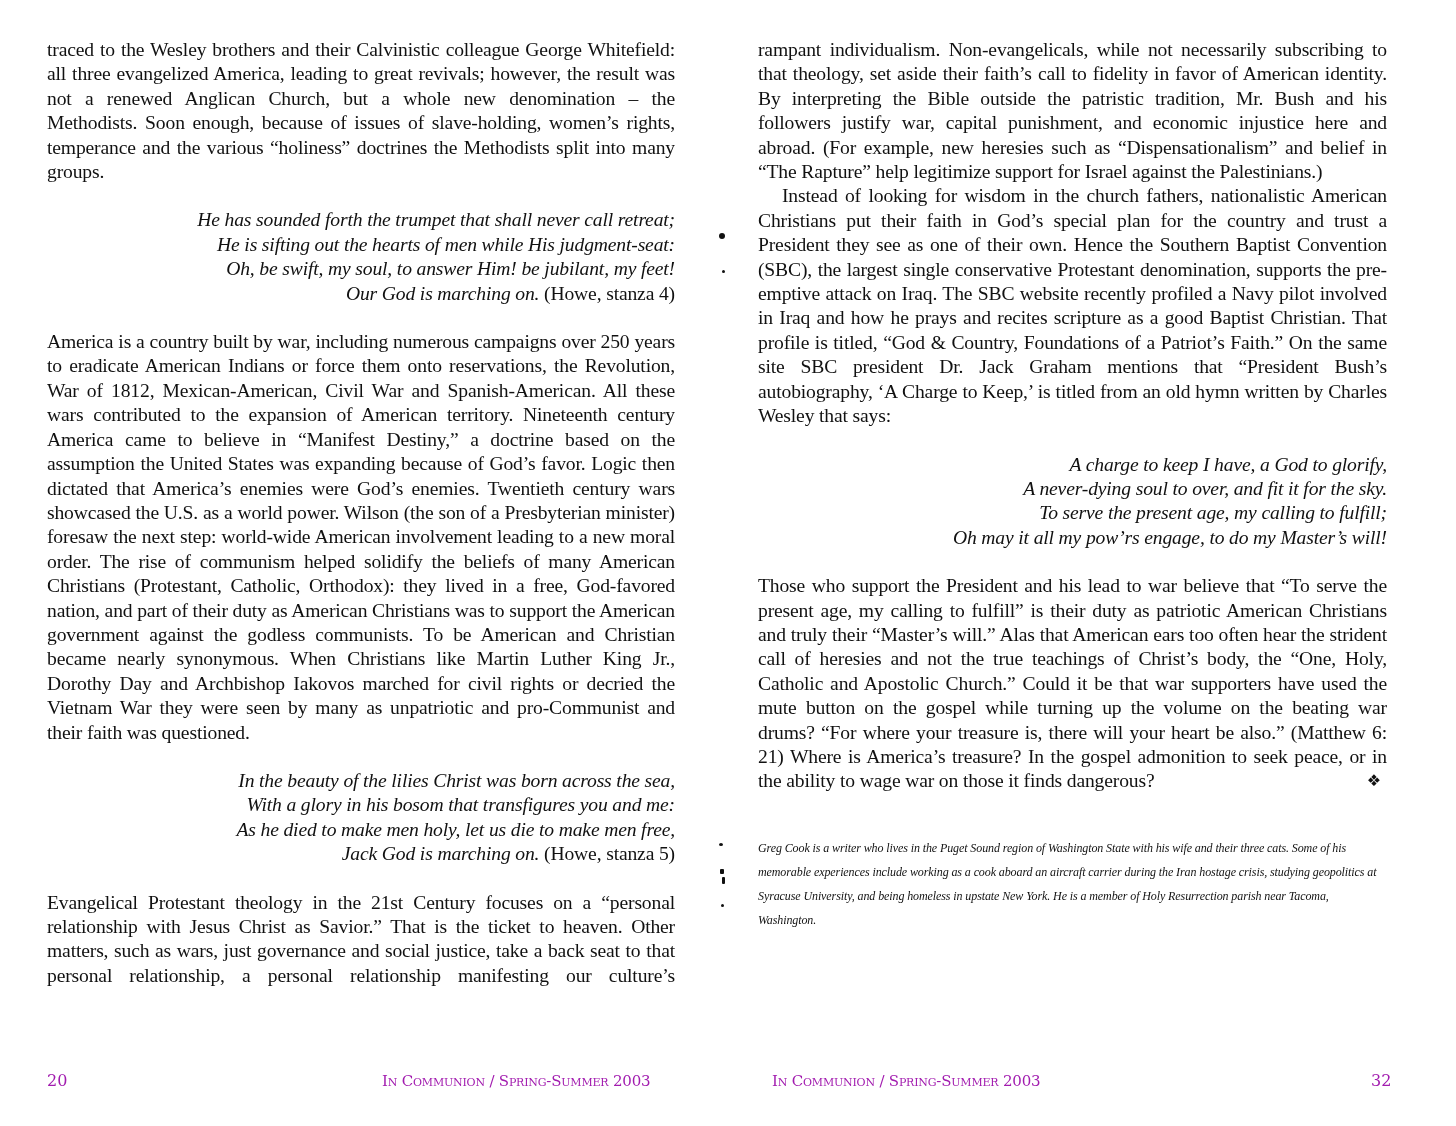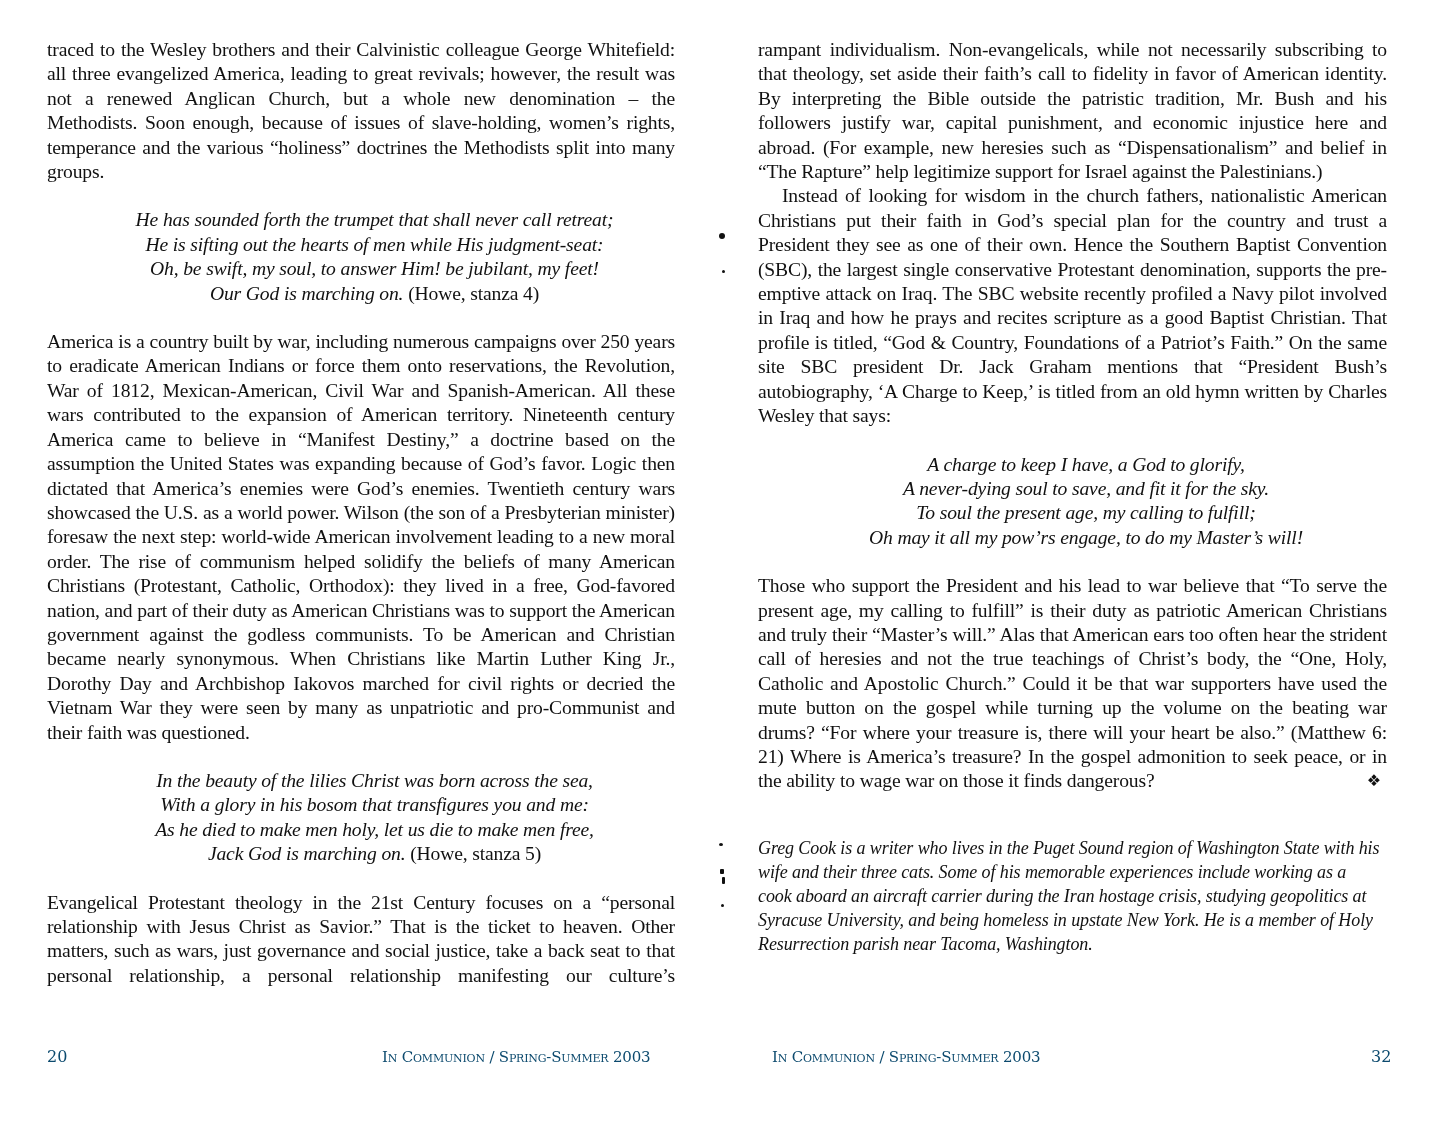--- a/index.html
+++ b/index.html
@@ -42,54 +42,54 @@
     p.body.indent {
       text-indent: 24px;
     }
     p.body.last-justify {
       text-align-last: justify;
     }
 
     .verse {
       margin: 24px 0 24px 27px;
       font-style: italic;
-      text-align: center;
+      text-align: right;
     }
     .verse .line {
       display: block;
       white-space: nowrap;
     }
     .verse .cite {
       font-style: normal;
     }
 
     .end-mark {
       float: right;
       font-style: normal;
       font-size: 16px;
       margin-right: 6px;
     }
 
     .bio {
       margin-top: 42px;
       font-style: italic;
-      font-size: 18px;
+      font-size: 12px;
       line-height: 24px;
       text-align: left;
       letter-spacing: -0.1px;
       padding-right: 6px;
     }
 
     .footer {
       position: absolute;
-      top: 1048px;
+      top: 1072px;
       font-family: "DejaVu Serif", "Liberation Serif", serif;
       font-size: 15px;
       line-height: 18px;
-      color: #0c4a6e;
+      color: #a21caf;
     }
     .footer .folio { font-size: 16px; }
     .footer .running {
       font-variant: small-caps;
       letter-spacing: -0.2px;
     }
     .left-folio { left: 47px; }
     .left-running { left: 382px; }
     .right-running { left: 44px; }
     .right-folio { left: 643px; }
@@ -137,22 +137,22 @@
 <div class="speck" style="left:722px; top:877px; width:3px; height:7px; border-radius:1px;"></div>
 <div class="speck" style="left:721px; top:904px; width:3px; height:3px;"></div>
 
 <div class="page page-right">
   <div class="column">
     <p class="body">rampant individualism. Non-evangelicals, while not necessarily subscribing to that theology, set aside their faith’s call to fidelity in favor of American identity. By interpreting the Bible outside the patristic tradition, Mr. Bush and his followers justify war, capital punishment, and economic injustice here and abroad. (For example, new heresies such as “Dispensationalism” and belief in “The Rapture” help legitimize support for Israel against the Palestinians.)</p>
     <p class="body indent">Instead of looking for wisdom in the church fathers, nationalistic American Christians put their faith in God’s special plan for the country and trust a President they see as one of their own. Hence the Southern Baptist Convention (SBC), the largest single conservative Protestant denomination, supports the pre-emptive attack on Iraq. The SBC website recently profiled a Navy pilot involved in Iraq and how he prays and recites scripture as a good Baptist Christian. That profile is titled, “God &amp; Country, Foundations of a Patriot’s Faith.” On the same site SBC president Dr. Jack Graham mentions that “President Bush’s autobiography, ‘A Charge to Keep,’ is titled from an old hymn written by Charles Wesley that says:</p>
 
     <div class="verse">
       <span class="line">A charge to keep I have, a God to glorify,</span>
-      <span class="line">A never-dying soul to save, and fit it for the sky.</span>
-      <span class="line">To soul the present age, my calling to fulfill;</span>
+      <span class="line">A never-dying soul to over, and fit it for the sky.</span>
+      <span class="line">To serve the present age, my calling to fulfill;</span>
       <span class="line">Oh may it all my pow’rs engage, to do my Master’s will!</span>
     </div>
 
     <p class="body"><span>Those who support the President and his lead to war believe that “To serve the present age, my calling to fulfill” is their duty as patriotic American Christians and truly their “Master’s will.” Alas that American ears too often hear the strident call of heresies and not the true teachings of Christ’s body, the “One, Holy, Catholic and Apostolic Church.” Could it be that war supporters have used the mute button on the gospel while turning up the volume on the beating war drums? “For where your treasure is, there will your heart be also.” (Matthew 6: 21) Where is America’s treasure? In the gospel admonition to seek peace, or in the ability to wage war on those it finds dangerous?</span><span class="end-mark">❖</span></p>
 
     <p class="bio">Greg Cook is a writer who lives in the Puget Sound region of Washington State with his wife and their three cats. Some of his memorable experiences include working as a cook aboard an aircraft carrier during the Iran hostage crisis, studying geopolitics at Syracuse University, and being homeless in upstate New York. He is a member of Holy Resurrection parish near Tacoma, Washington.</p>
   </div>
 
   <div class="footer right-running"><span class="running">In Communion / Spring-Summer 2003</span></div>
   <div class="footer right-folio"><span class="folio">32</span></div>

